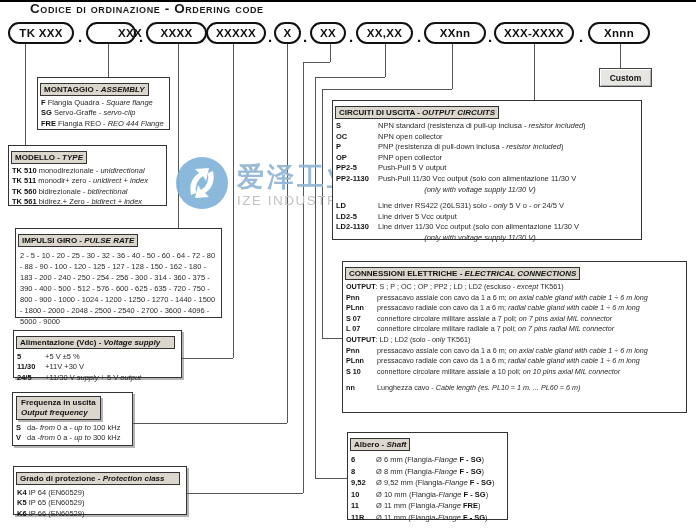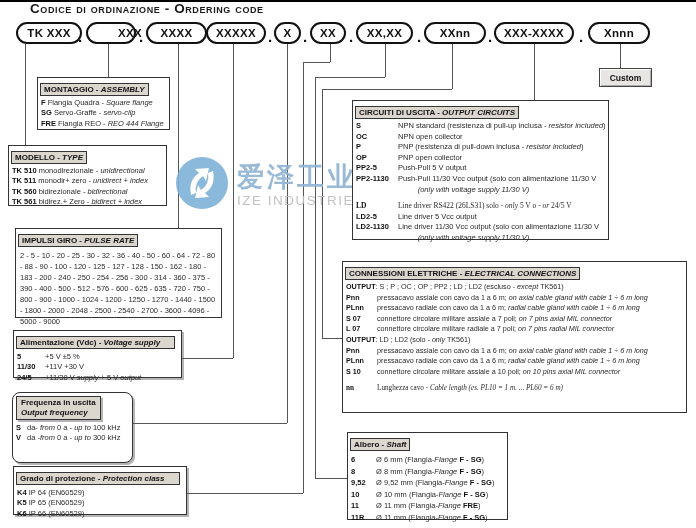--- a/index.html
+++ b/index.html
@@ -19,21 +19,21 @@
   .shadow{box-shadow:2px 2px 0 rgba(90,90,90,.45);}
   .dtitle{display:inline-block;border:1px solid #333;background:#dbd6ce;font-weight:bold;
           font-size:8px;line-height:11px;padding:0 3px;margin:2px 0 1px 2px;white-space:nowrap;color:#111;}
   .dtitle .en{font-style:italic;}
   .rows{font-size:7.5px;line-height:10.4px;padding:1px 3px 0 3px;color:#2a2a2a;}
   .row{display:flex;white-space:nowrap;}
   .row .code{font-weight:bold;flex:none;color:#111;}
   .row .segs .b,{font-weight:bold;}
   .segs .b{font-weight:bold;color:#111;}
   .segs .i{font-style:italic;}
-  .row.gap{margin-top:6px;font-family:Liberation Serif, serif;}
+  .row.gap{margin-top:6px;}
   .row.cont{justify-content:center;padding-right:14px;}
   
   #box-alimentazione .code{width:28px;}
   #box-frequenza .code{width:11px;}
   #box-circuiti .code{width:42px;}
   #box-connessioni .code{width:31px;}
   #box-albero .code{width:25px;}
   #box-connessioni .rows{font-size:7.2px;line-height:10.6px;}
   #box-circuiti .rows{line-height:10.6px;}
   #box-albero .rows{line-height:11.6px;padding-top:2px;}
@@ -49,21 +49,21 @@
               font-size:8px;line-height:10px;padding:1px 4px;margin:3px 0 2px 3px;white-space:nowrap;
               box-shadow:2px 2px 0 rgba(90,90,90,.45);color:#111;}
 </style>
 </head>
 <body>
 
 <div id="page">
   <div id="topbar"></div>
   <div id="title">Codice di ordinazione - Ordering code</div>
 
-  <div class="codebox" style="left:16px;width:66px;">TK XXX</div>
+  <div class="codebox" style="left:8px;width:66px;">TK XXX</div>
   <div class="codebox" style="left:86px;width:50px;padding-left:38px;">XXX</div>
   <div class="codebox" style="left:146px;width:61px;">XXXX</div>
   <div class="codebox" style="left:206px;width:60px;">XXXXX</div>
   <div class="codebox" style="left:274px;width:27px;">X</div>
   <div class="codebox" style="left:310px;width:36px;">XX</div>
   <div class="codebox" style="left:356px;width:57px;">XX,XX</div>
   <div class="codebox" style="left:424px;width:62px;">XXnn</div>
   <div class="codebox" style="left:494px;width:80px;">XXX-XXXX</div>
   <div class="codebox" style="left:588px;width:62px;">Xnnn</div>
 
@@ -164,21 +164,21 @@
           <span class="code">11/30</span>
           <span class="segs"><span class="n">+11V +30 V</span></span>
         </div>
         <div class="row">
           <span class="code">24/5</span>
           <span class="segs"><span class="n">+11/30 V </span><span class="i">supply</span><span class="n"> + 5 V </span><span class="i">output</span></span>
         </div>
       </div>
   </div>
 
-  <div class="dbox shadow" id="box-frequenza" style="left:12px;top:392px;width:121px;height:71px;border-radius:8px;">
+  <div class="dbox shadow" id="box-frequenza" style="left:12px;top:392px;width:121px;height:54px;">
     <div class="freq-title">
       <div>Frequenza in uscita</div>
       <div class="en" style="font-style:italic;">Output frequency</div>
     </div>
     <div class="rows">
         <div class="row">
           <span class="code">S</span>
           <span class="segs"><span class="n">da- </span><span class="i">from</span><span class="n"> 0 a - </span><span class="i">up to</span><span class="n"> 100 kHz</span></span>
         </div>
         <div class="row">
@@ -196,21 +196,21 @@
         </div>
         <div class="row">
           <span class="segs"><span class="b">K5 </span><span class="n">IP 65 (EN60529)</span></span>
         </div>
         <div class="row">
           <span class="segs"><span class="b">K6 </span><span class="n">IP 66 (EN60529)</span></span>
         </div>
       </div>
   </div>
 
-  <div class="dbox" id="box-circuiti" style="left:352px;top:100px;width:257px;height:140px;">
+  <div class="dbox" id="box-circuiti" style="left:332px;top:100px;width:310px;height:140px;">
     <div class="dtitle"><span>CIRCUITI DI USCITA - </span><span class="en">OUTPUT CIRCUITS</span></div>
     <div class="rows">
         <div class="row">
           <span class="code">S</span>
           <span class="segs"><span class="n">NPN standard (resistenza di pull-up inclusa - </span><span class="i">resistor included</span><span class="n">)</span></span>
         </div>
         <div class="row">
           <span class="code">OC</span>
           <span class="segs"><span class="n">NPN open collector</span></span>
         </div>

